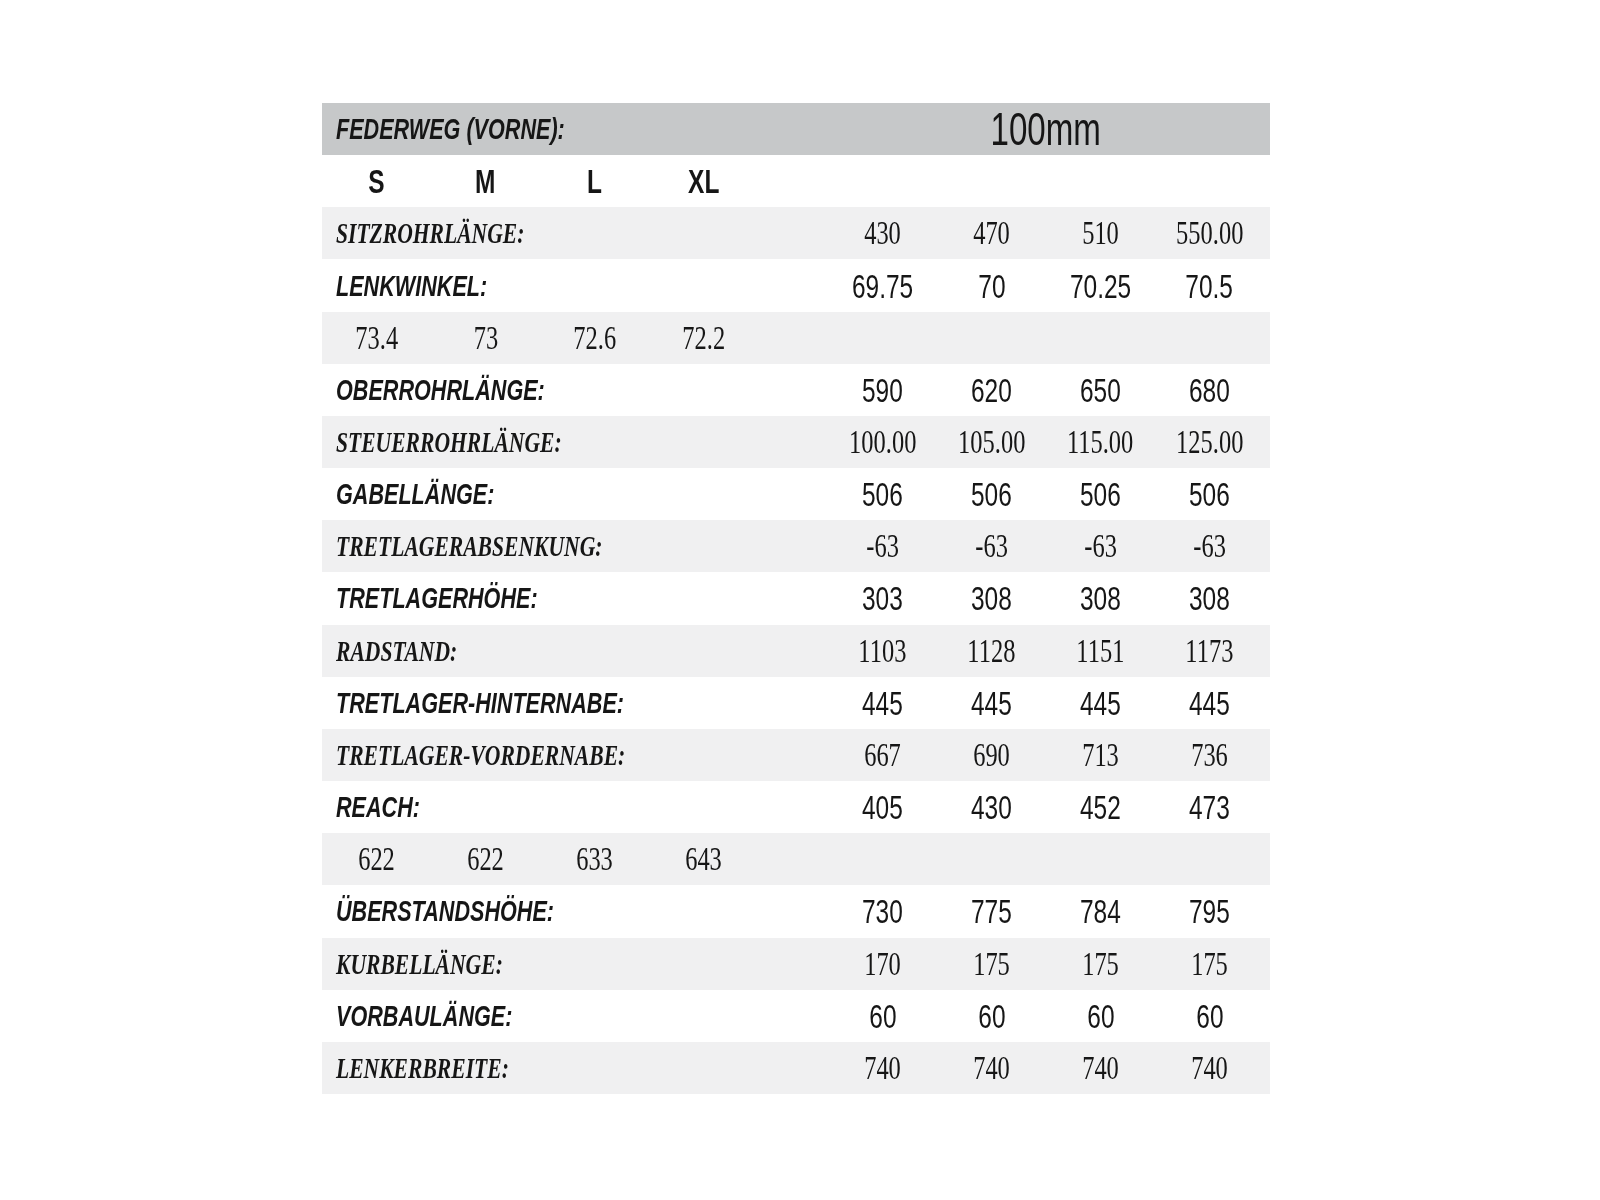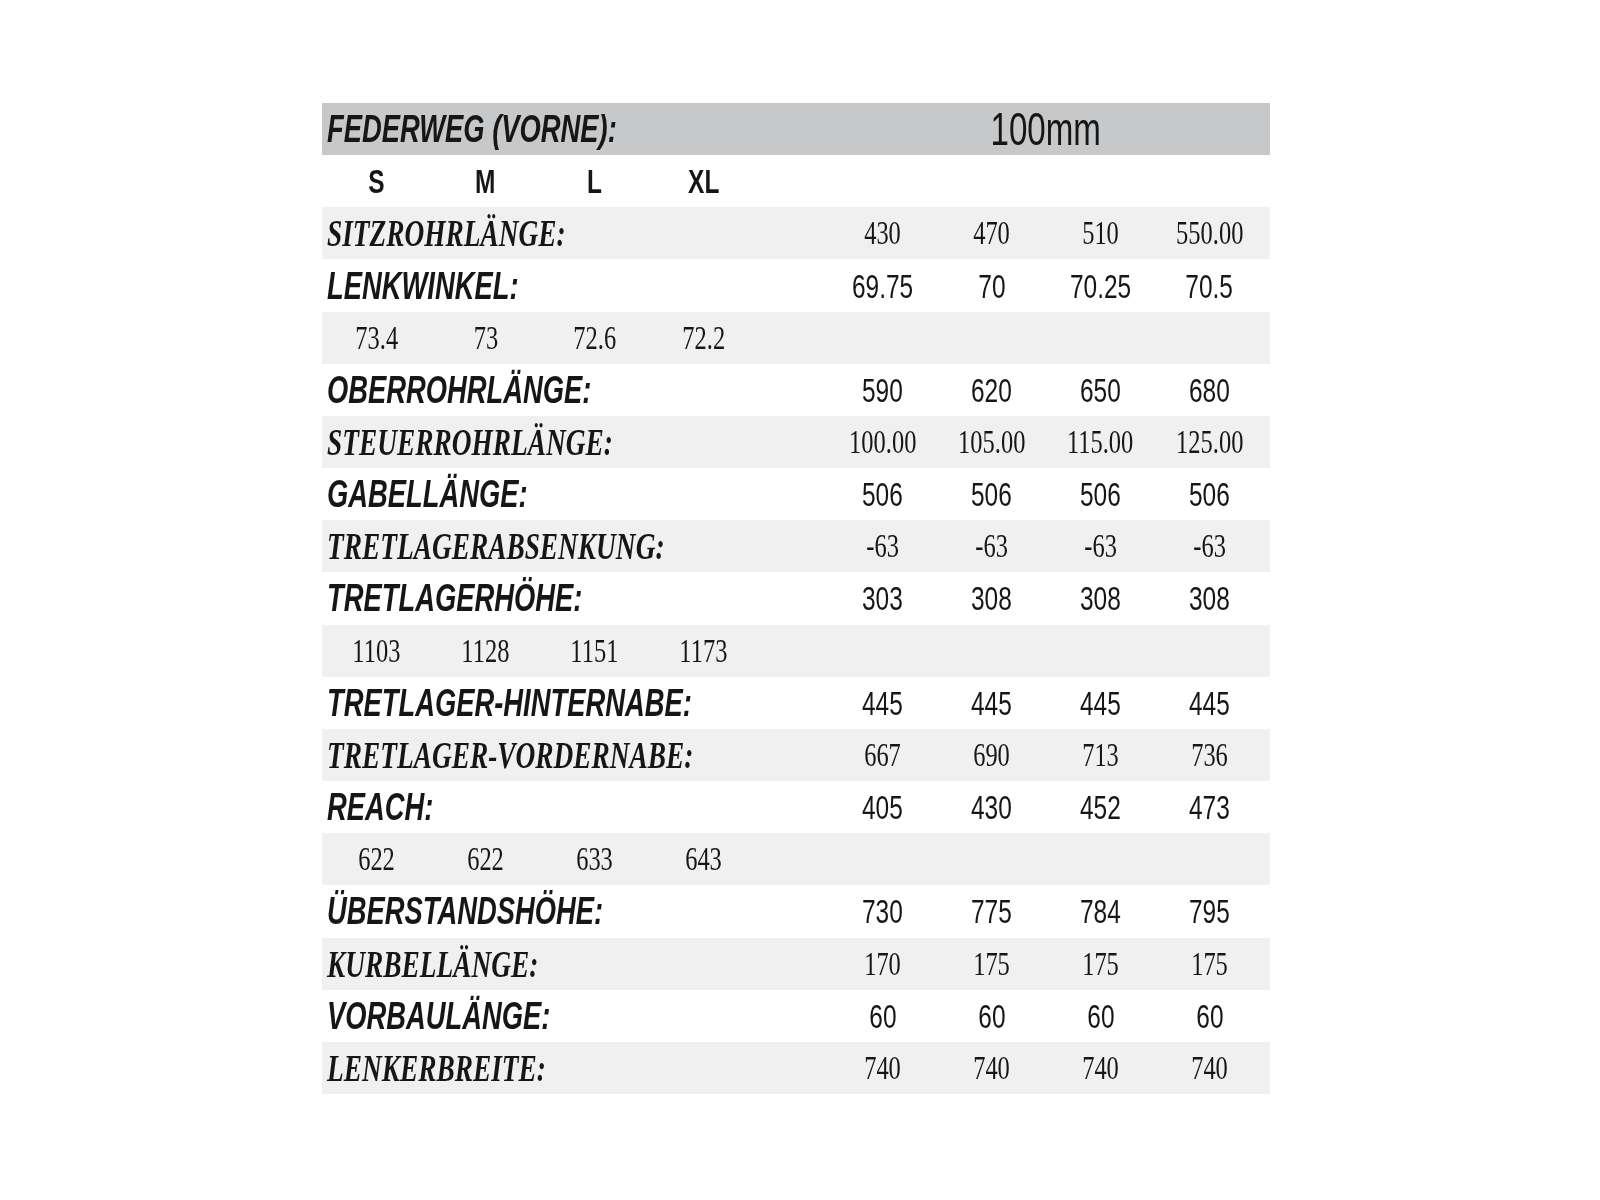--- a/index.html
+++ b/index.html
@@ -27,24 +27,24 @@
     display: flex;
     align-items: center;
     height: 52.16px;
     width: 100%;
     line-height: 1;
   }
   .row.header { background: var(--header-bg); }
   .row.alt    { background: var(--alt-bg); font-family: Liberation Serif, serif; }
   .label {
     width: 506px;
-    padding-left: 5px;
+    padding-left: 14px;
     font-weight: bold;
     font-style: italic;
-    font-size: 38px;
+    font-size: 30px;
     color: var(--text);
     white-space: nowrap;
   }
   .cell {
     width: 109px;
     text-align: center;
     font-size: 34px;
     color: var(--text);
     white-space: nowrap;
   }
@@ -156,20 +156,23 @@
       <div class="row">
     <div class="label">
       <span class="cond">TRETLAGERHÖHE:</span>
     </div>
   <div class="cell"><span class="cond">303</span></div>
         <div class="cell"><span class="cond">308</span></div>
         <div class="cell"><span class="cond">308</span></div>
         <div class="cell"><span class="cond">308</span></div>
       </div>
       <div class="row alt">
+    <div class="label">
+      <span class="cond">RADSTAND:</span>
+    </div>
   <div class="cell"><span class="cond">1103</span></div>
         <div class="cell"><span class="cond">1128</span></div>
         <div class="cell"><span class="cond">1151</span></div>
         <div class="cell"><span class="cond">1173</span></div>
       </div>
       <div class="row">
     <div class="label">
       <span class="cond">TRETLAGER-HINTERNABE:</span>
     </div>
   <div class="cell"><span class="cond">445</span></div>

